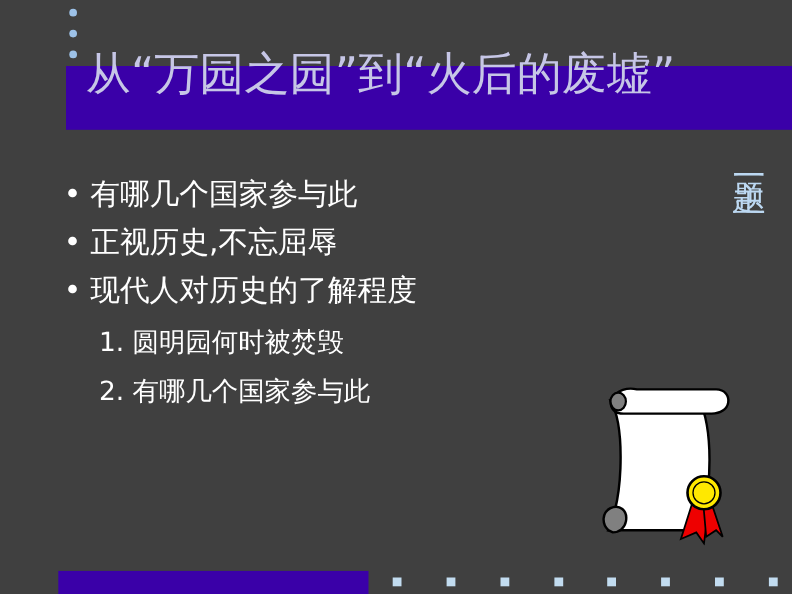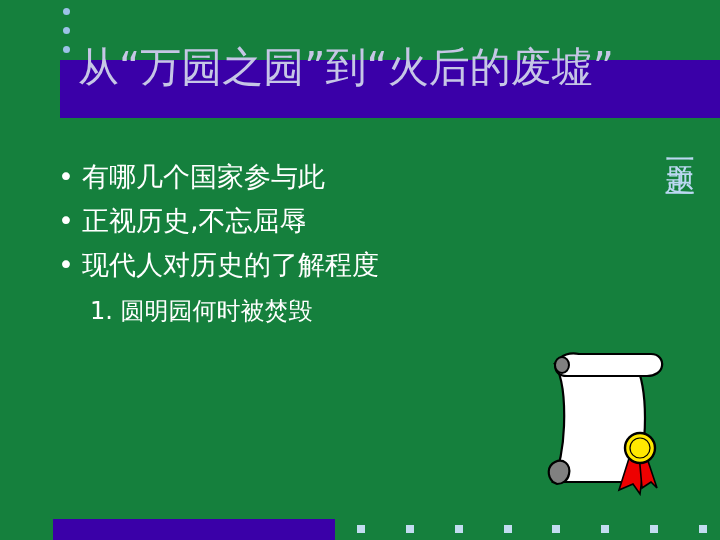--- a/index.html
+++ b/index.html
@@ -5,21 +5,21 @@
   html, body {
     margin: 0;
     padding: 0;
     background: #ffffff;
   }
   #slide {
     position: relative;
     width: 720px;
     height: 540px;
     overflow: hidden;
-    background: #15803d;
+    background: #404040;
     font-family: "DejaVu Sans", "Liberation Sans", sans-serif;
   }
 
   
   .top-dot {
     position: absolute;
     width: 7px;
     height: 7px;
     background: #9dc2e8;
     border-radius: 50%;
@@ -162,20 +162,21 @@
       <span class="bullet-text">正视历史,不忘屈辱</span>
     </div>
 
     <div class="bullet-row">
       <span class="bullet-marker">•</span>
       <span class="bullet-text">现代人对历史的了解程度</span>
     </div>
 
     <div class="sub-list">
       <div class="sub-item">1. 圆明园何时被焚毁</div>
+      <div class="sub-item">2. 有哪几个国家参与此</div>
     </div>
 
   </div>
 
   <div id="theme-label">主题一</div>
 
   <div id="scroll-clipart">
     <svg width="125" height="148" viewBox="0 0 125 148" xmlns="http://www.w3.org/2000/svg">
 
       <path d="M10,16 C18,30 20,50 19,78 C18,104 14,120 8,134

